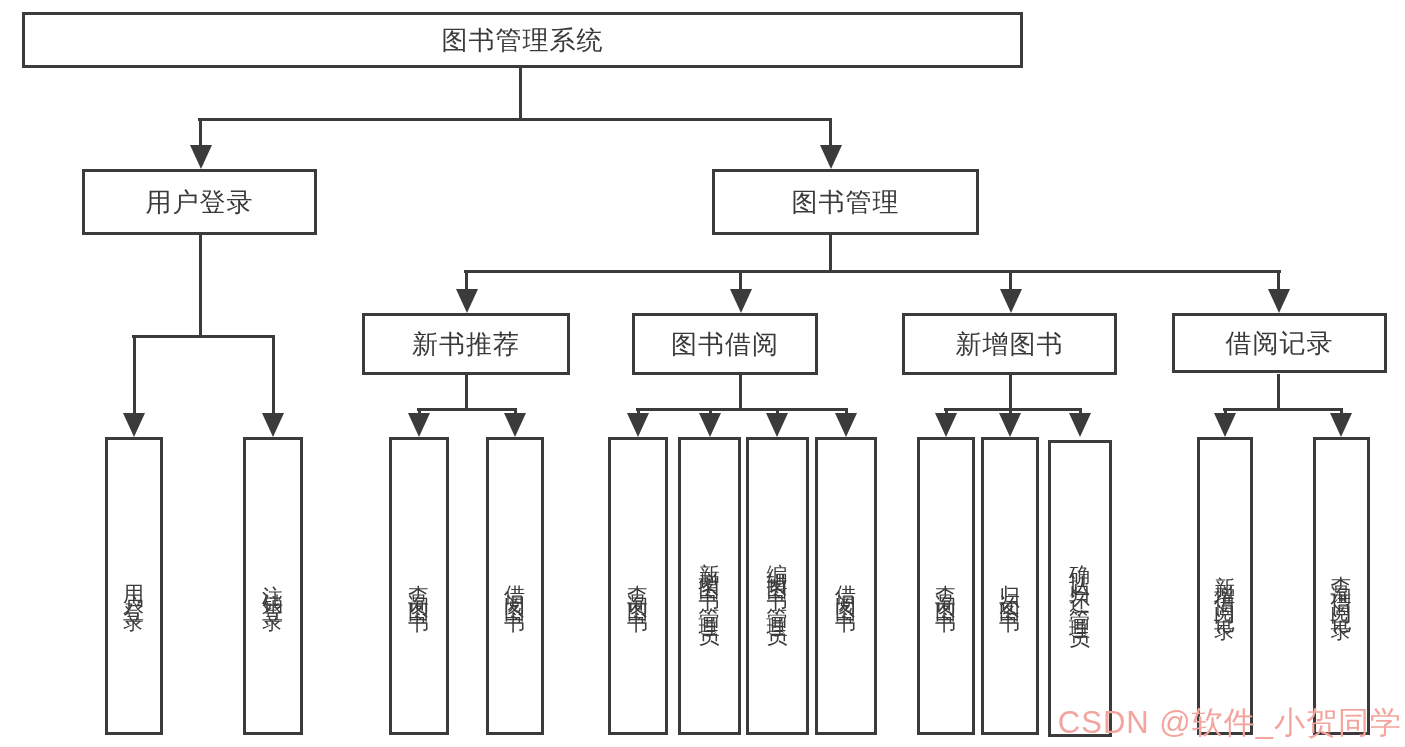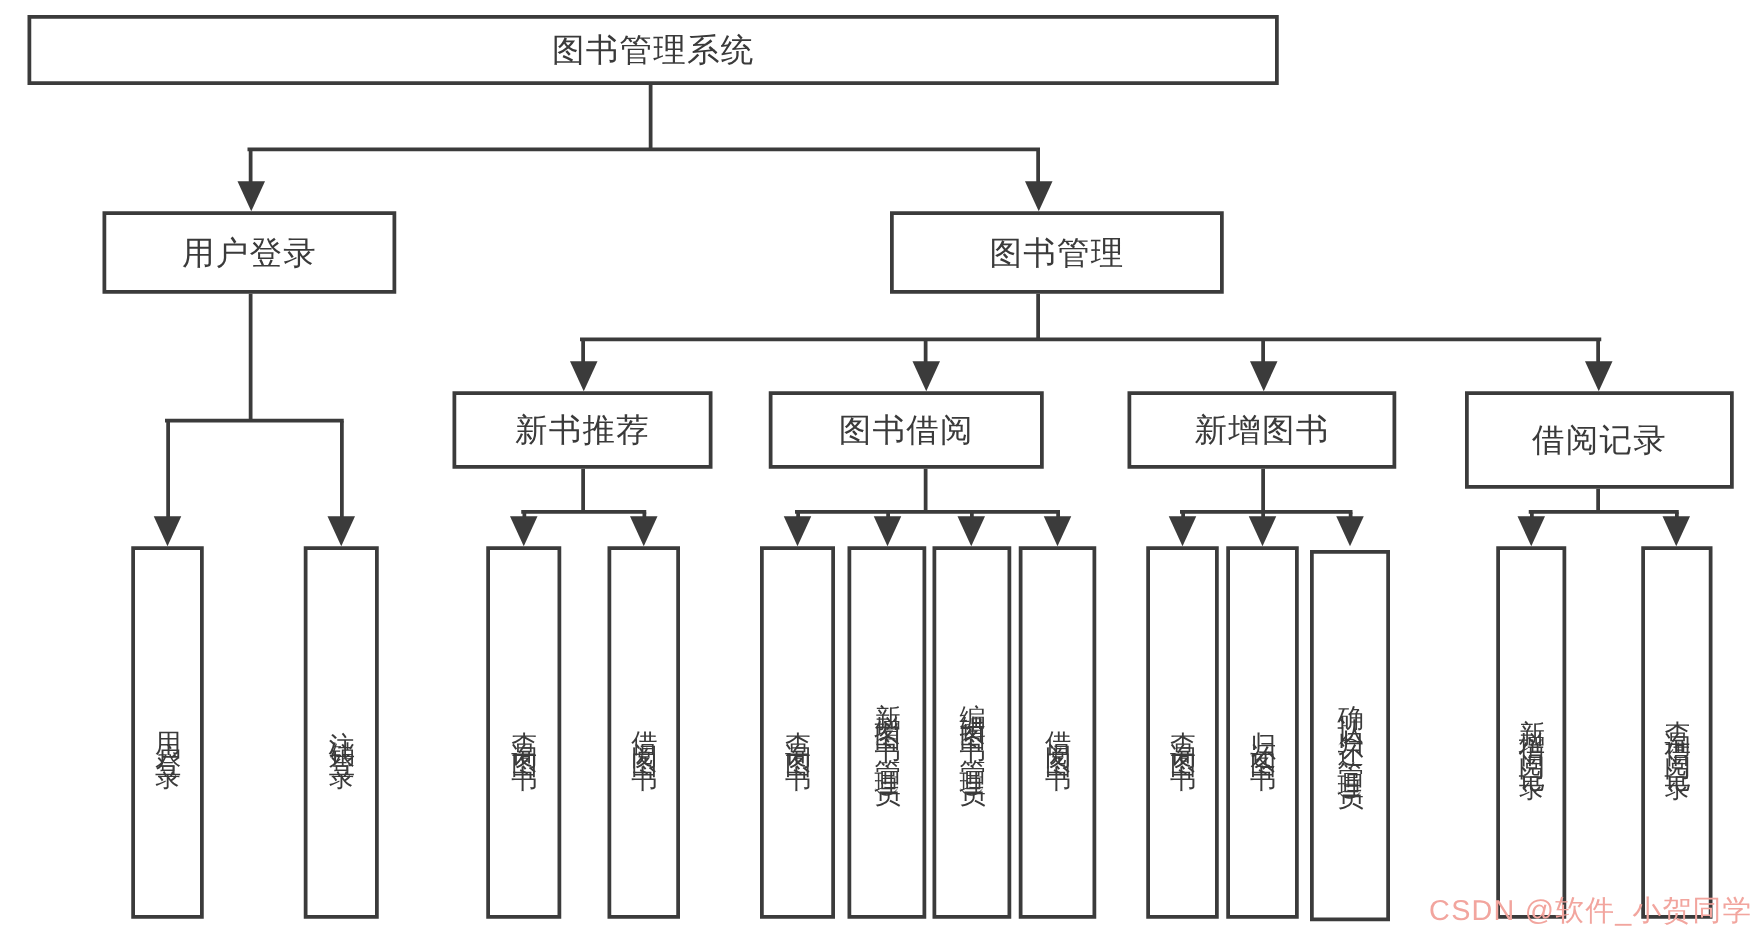--- a/index.html
+++ b/index.html
@@ -45,21 +45,21 @@
     position:absolute;
     width:0;height:0;
     border-left:11px solid transparent;
     border-right:11px solid transparent;
     border-top:24px solid var(--line);
   }
   
   .wm{
     position:absolute;
     right:3px;bottom:3px;
-    font-size:23px;
+    font-size:31px;
     color:#f2a59e;
     white-space:nowrap;
     z-index:10;
     letter-spacing:1px;
   }
 </style>
 </head>
 <body>
 
 <div id="stage">
@@ -130,27 +130,27 @@
   <div class="node h" style="left:82px;top:169px;width:235px;height:66px">
     <span class="lbl">用户登录</span>
   </div>
   <div class="node h" style="left:712px;top:169px;width:267px;height:66px">
     <span class="lbl">图书管理</span>
   </div>
 
   <div class="node h" style="left:362px;top:313px;width:208px;height:62px">
     <span class="lbl">新书推荐</span>
   </div>
-  <div class="node h" style="left:615px;top:313px;width:220px;height:62px">
+  <div class="node h" style="left:632px;top:313px;width:186px;height:62px">
     <span class="lbl">图书借阅</span>
   </div>
   <div class="node h" style="left:902px;top:313px;width:215px;height:62px">
     <span class="lbl">新增图书</span>
   </div>
-  <div class="node h" style="left:1172px;top:313px;width:215px;height:78px">
+  <div class="node h" style="left:1172px;top:313px;width:215px;height:60px">
     <span class="lbl">借阅记录</span>
   </div>
 
   <div class="node v" style="left:105px;top:437px;width:58px;height:298px">
     <span class="lbl">用户登录</span>
   </div>
   <div class="node v" style="left:243px;top:437px;width:60px;height:298px">
     <span class="lbl">注销登录</span>
   </div>
 

